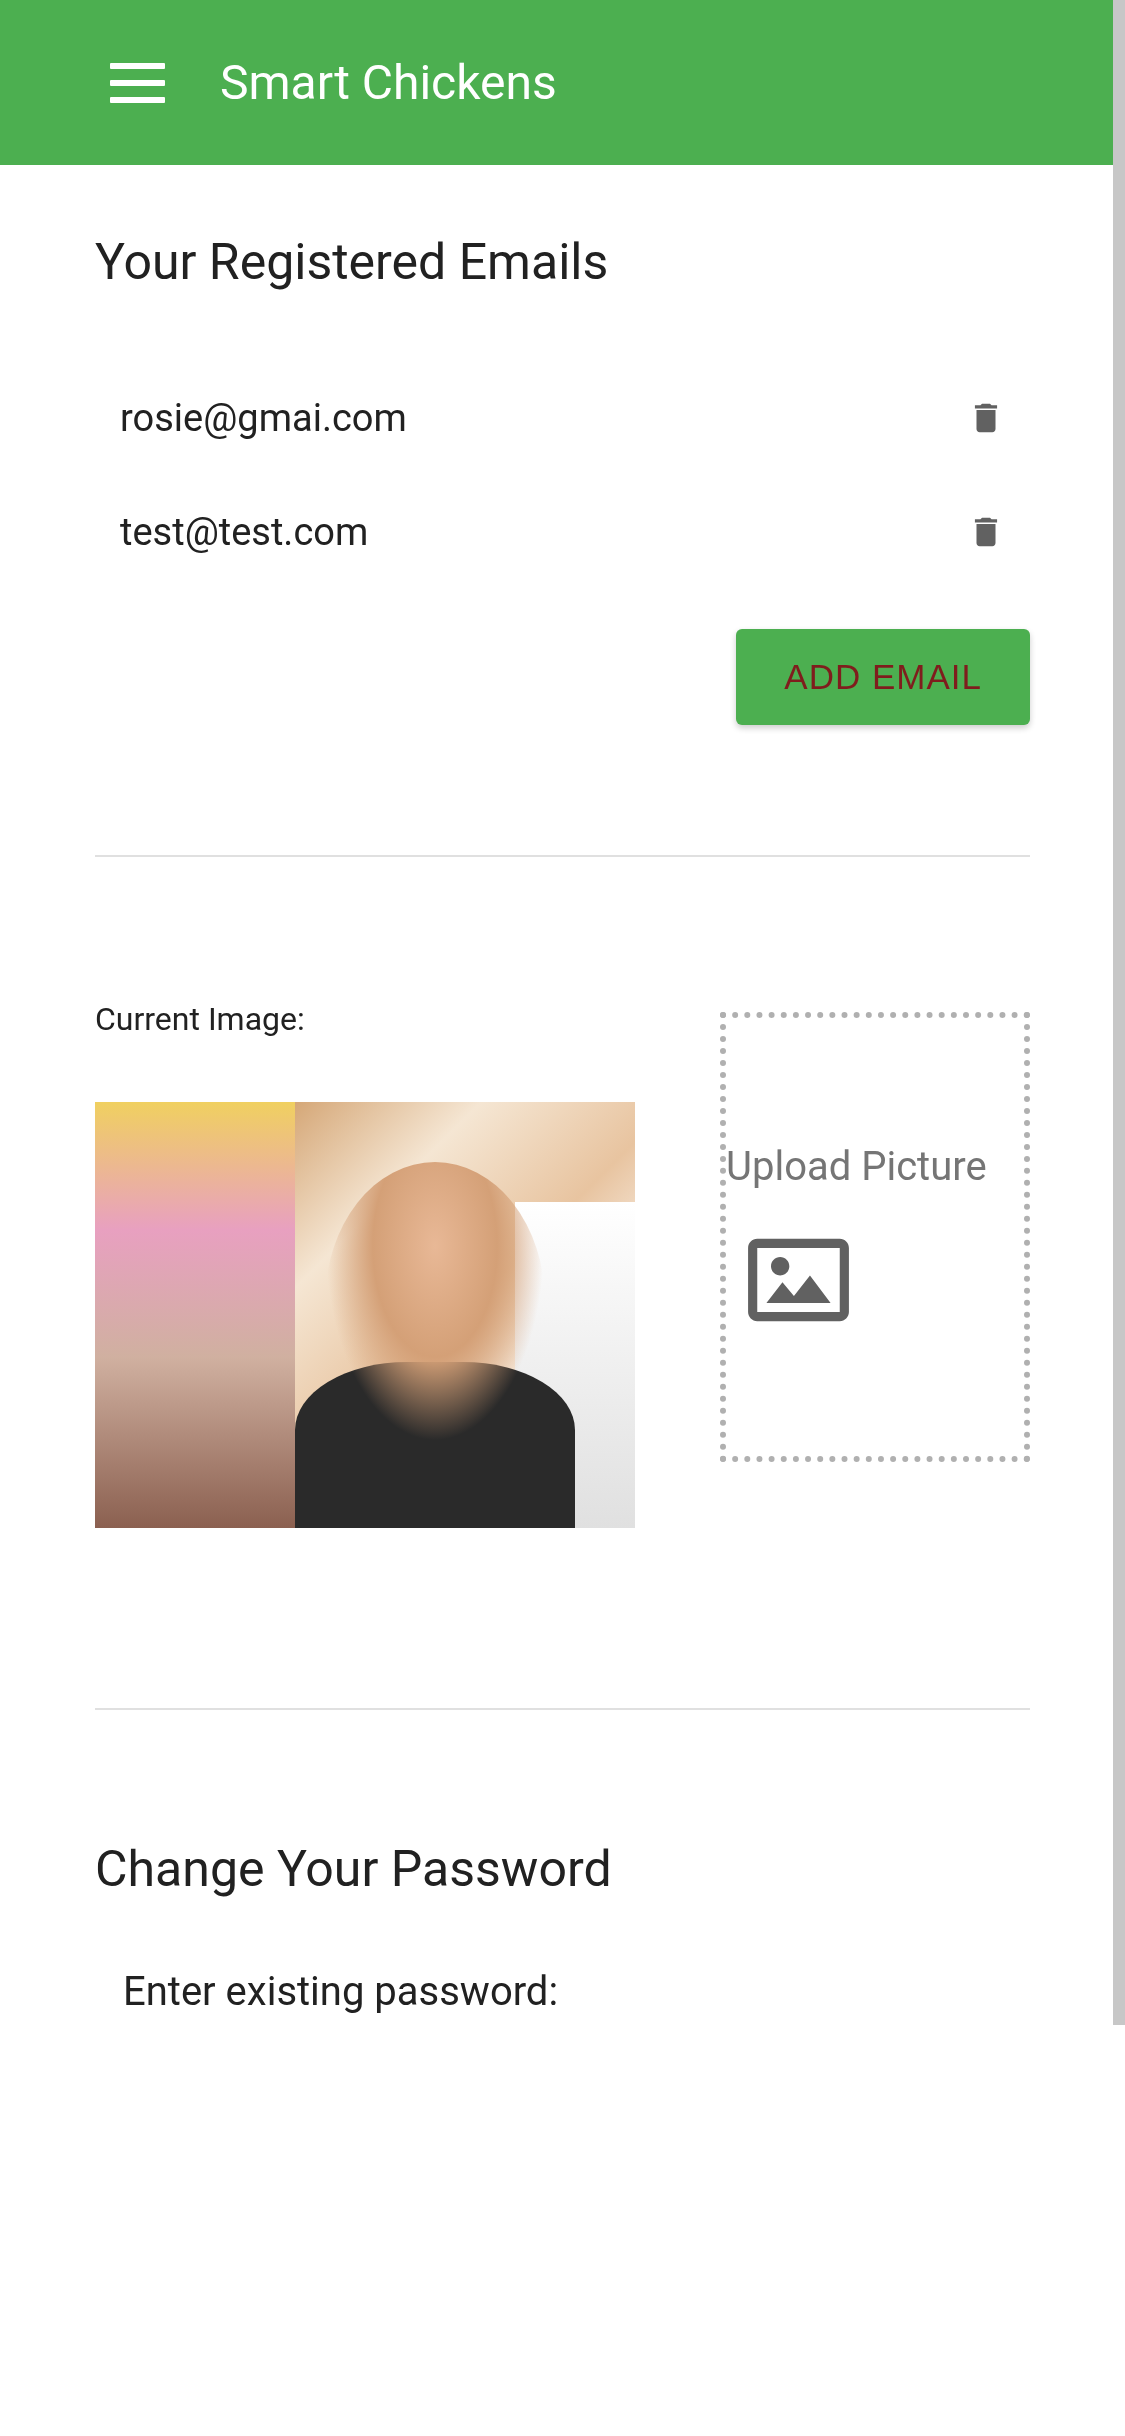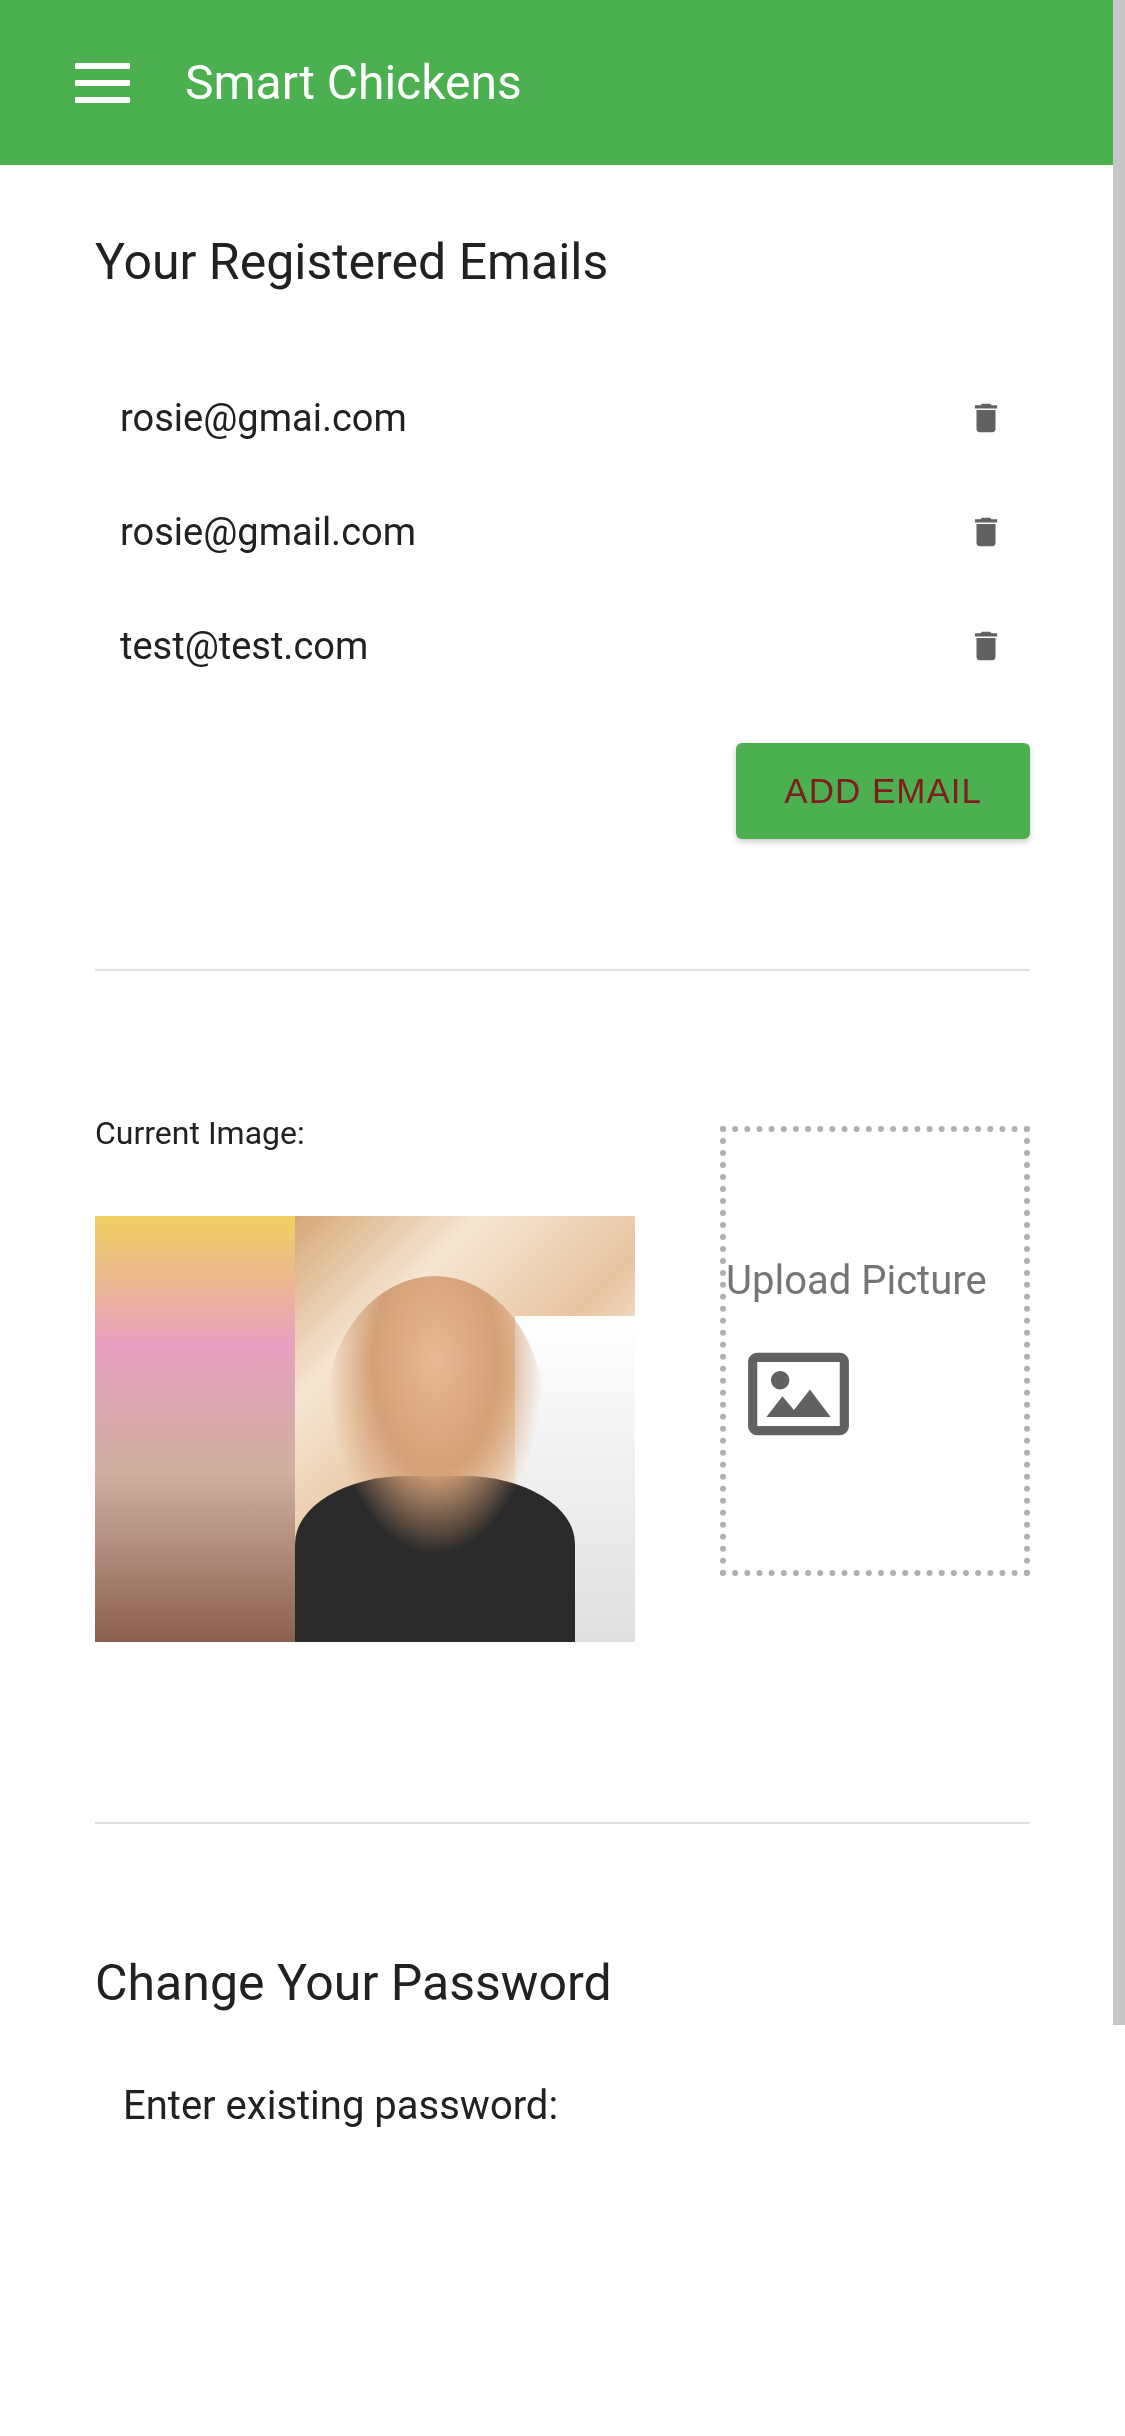--- a/index.html
+++ b/index.html
@@ -21,21 +21,21 @@
       top: 0;
       width: 12px;
       height: 2025px;
       background: #c7c7c7;
     }
     .header {
       background: #4CAF50;
       height: 165px;
       display: flex;
       align-items: center;
-      padding-left: 75px;
+      padding-left: 110px;
     }
     .menu-icon {
       width: 55px;
       height: 40px;
       display: flex;
       flex-direction: column;
       justify-content: space-between;
       cursor: pointer;
     }
     .menu-icon span {
@@ -214,28 +214,20 @@
   <div class="app-title">Smart Chickens</div>
 </header>
 
 <main class="content">
 
   <h2 class="section-title">Your Registered Emails</h2>
 
   <ul class="email-list">
     <li class="email-item">
       <span class="email-text">rosie@gmai.com</span>
-      <span class="trash-icon">
-        <svg viewBox="0 0 24 24">
-            <path d="M6 19c0 1.1.9 2 2 2h8c1.1 0 2-.9 2-2V7H6v12zM19 4h-3.5l-1-1h-5l-1 1H5v2h14V4z"></path>
-          </svg>
-      </span>
-    </li>
-    <li class="email-item">
-      <span class="email-text">rosie@gmail.com</span>
       <span class="trash-icon">
         <svg viewBox="0 0 24 24">
             <path d="M6 19c0 1.1.9 2 2 2h8c1.1 0 2-.9 2-2V7H6v12zM19 4h-3.5l-1-1h-5l-1 1H5v2h14V4z"></path>
           </svg>
       </span>
     </li>
     <li class="email-item">
       <span class="email-text">test@test.com</span>
       <span class="trash-icon">
         <svg viewBox="0 0 24 24">

